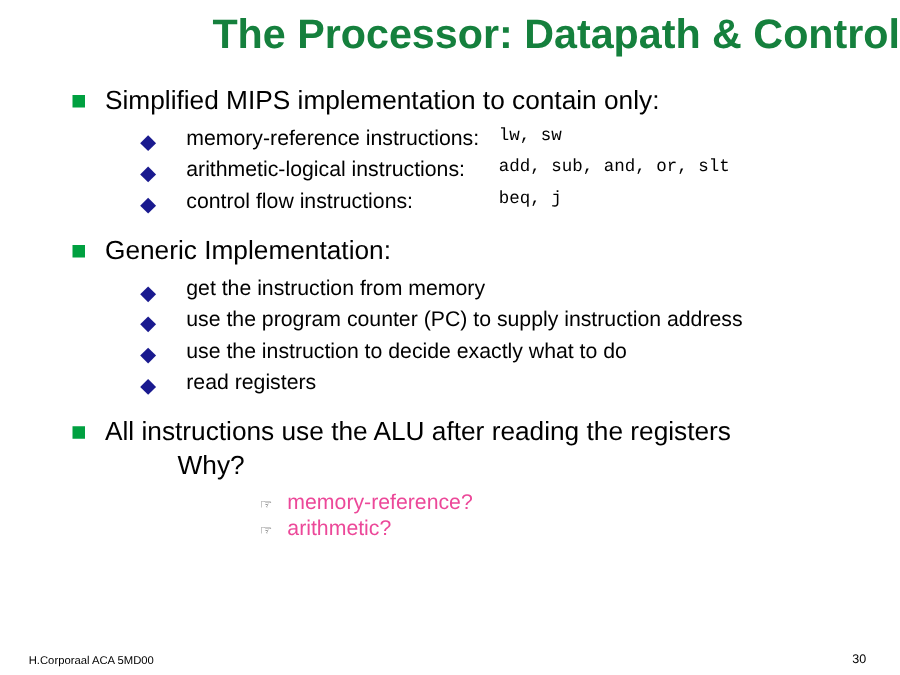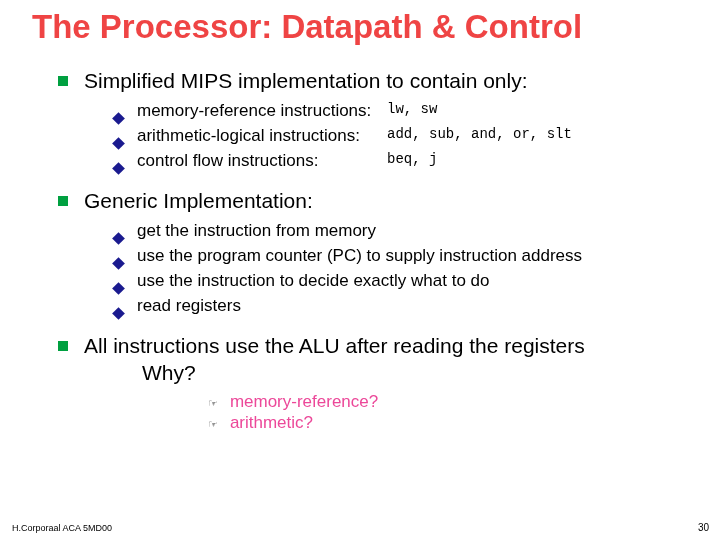--- a/index.html
+++ b/index.html
@@ -5,25 +5,26 @@
   * { margin: 0; padding: 0; box-sizing: border-box; }
   body {
     width: 720px;
     height: 540px;
     background: #ffffff;
     font-family: Arial, Helvetica, sans-serif;
     position: relative;
     overflow: hidden;
   }
   .slide-title {
-    color: #ef4444;
+    color: #15803d;
     font-size: 33px;
     font-weight: bold;
     line-height: 1.05;
     padding: 10px 0 0 32px;
+    text-align: right;
   }
   .content {
     padding: 22px 40px 0 58px;
   }
   .lvl1 {
     display: flex;
     margin-bottom: 6px;
   }
   .bullet-sq {
     width: 10px;
@@ -37,22 +38,23 @@
     font-size: 21px;
     color: #000;
     line-height: 1.3;
   }
   .lvl2-group {
     padding-left: 56px;
     margin-bottom: 14px;
   }
   .lvl2 {
     display: flex;
-    align-items: flex-end;
+    align-items: center;
     margin-bottom: 2px;
+    gap: 12px;
   }
   .bullet-dia {
     width: 9px;
     height: 9px;
     background: #1a1a8f;
     transform: rotate(45deg);
     flex-shrink: 0;
     margin-top: 7px;
     margin-right: 14px;
   }
@@ -85,28 +87,28 @@
     color: #333;
     margin-right: 12px;
     margin-top: 5px;
   }
   .lvl3-text {
     font-size: 17px;
     color: #ec4899;
   }
   .footer-left {
     position: absolute;
-    left: 12px;
+    left: 23px;
     bottom: 7px;
     font-size: 9px;
     color: #000;
   }
   .footer-right {
     position: absolute;
-    right: 11px;
+    right: 27px;
     bottom: 7px;
     font-size: 10px;
     color: #000;
   }
 </style>
 </head>
 <body>
 
 <div class="slide-title">The Processor:  Datapath &amp; Control</div>
 

